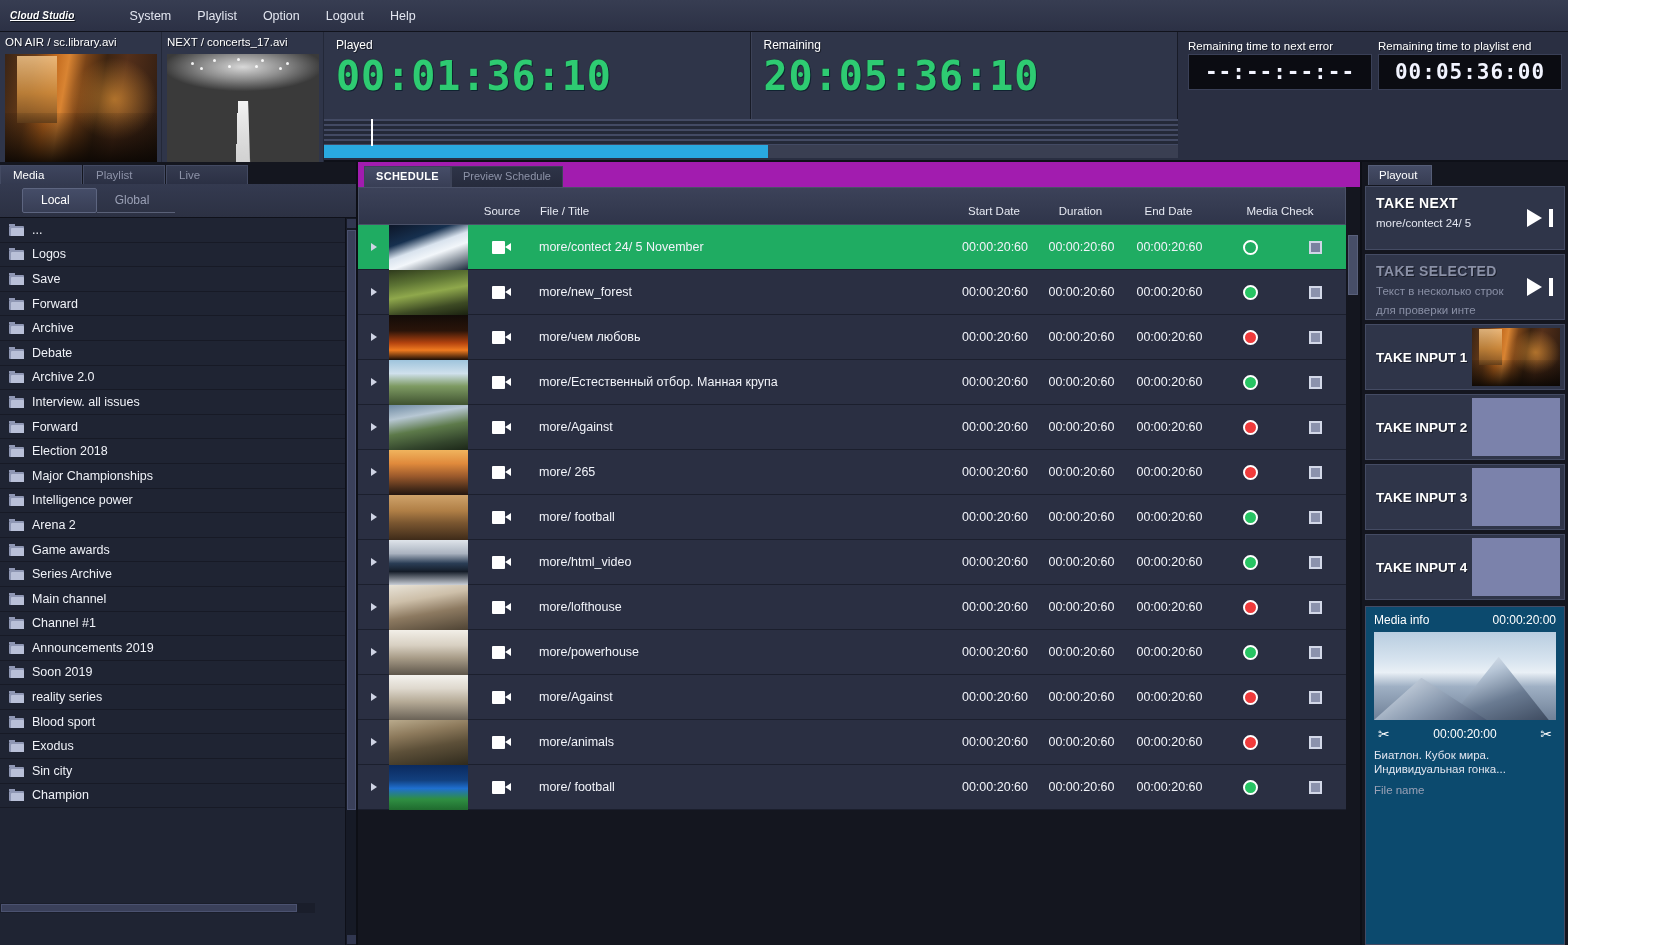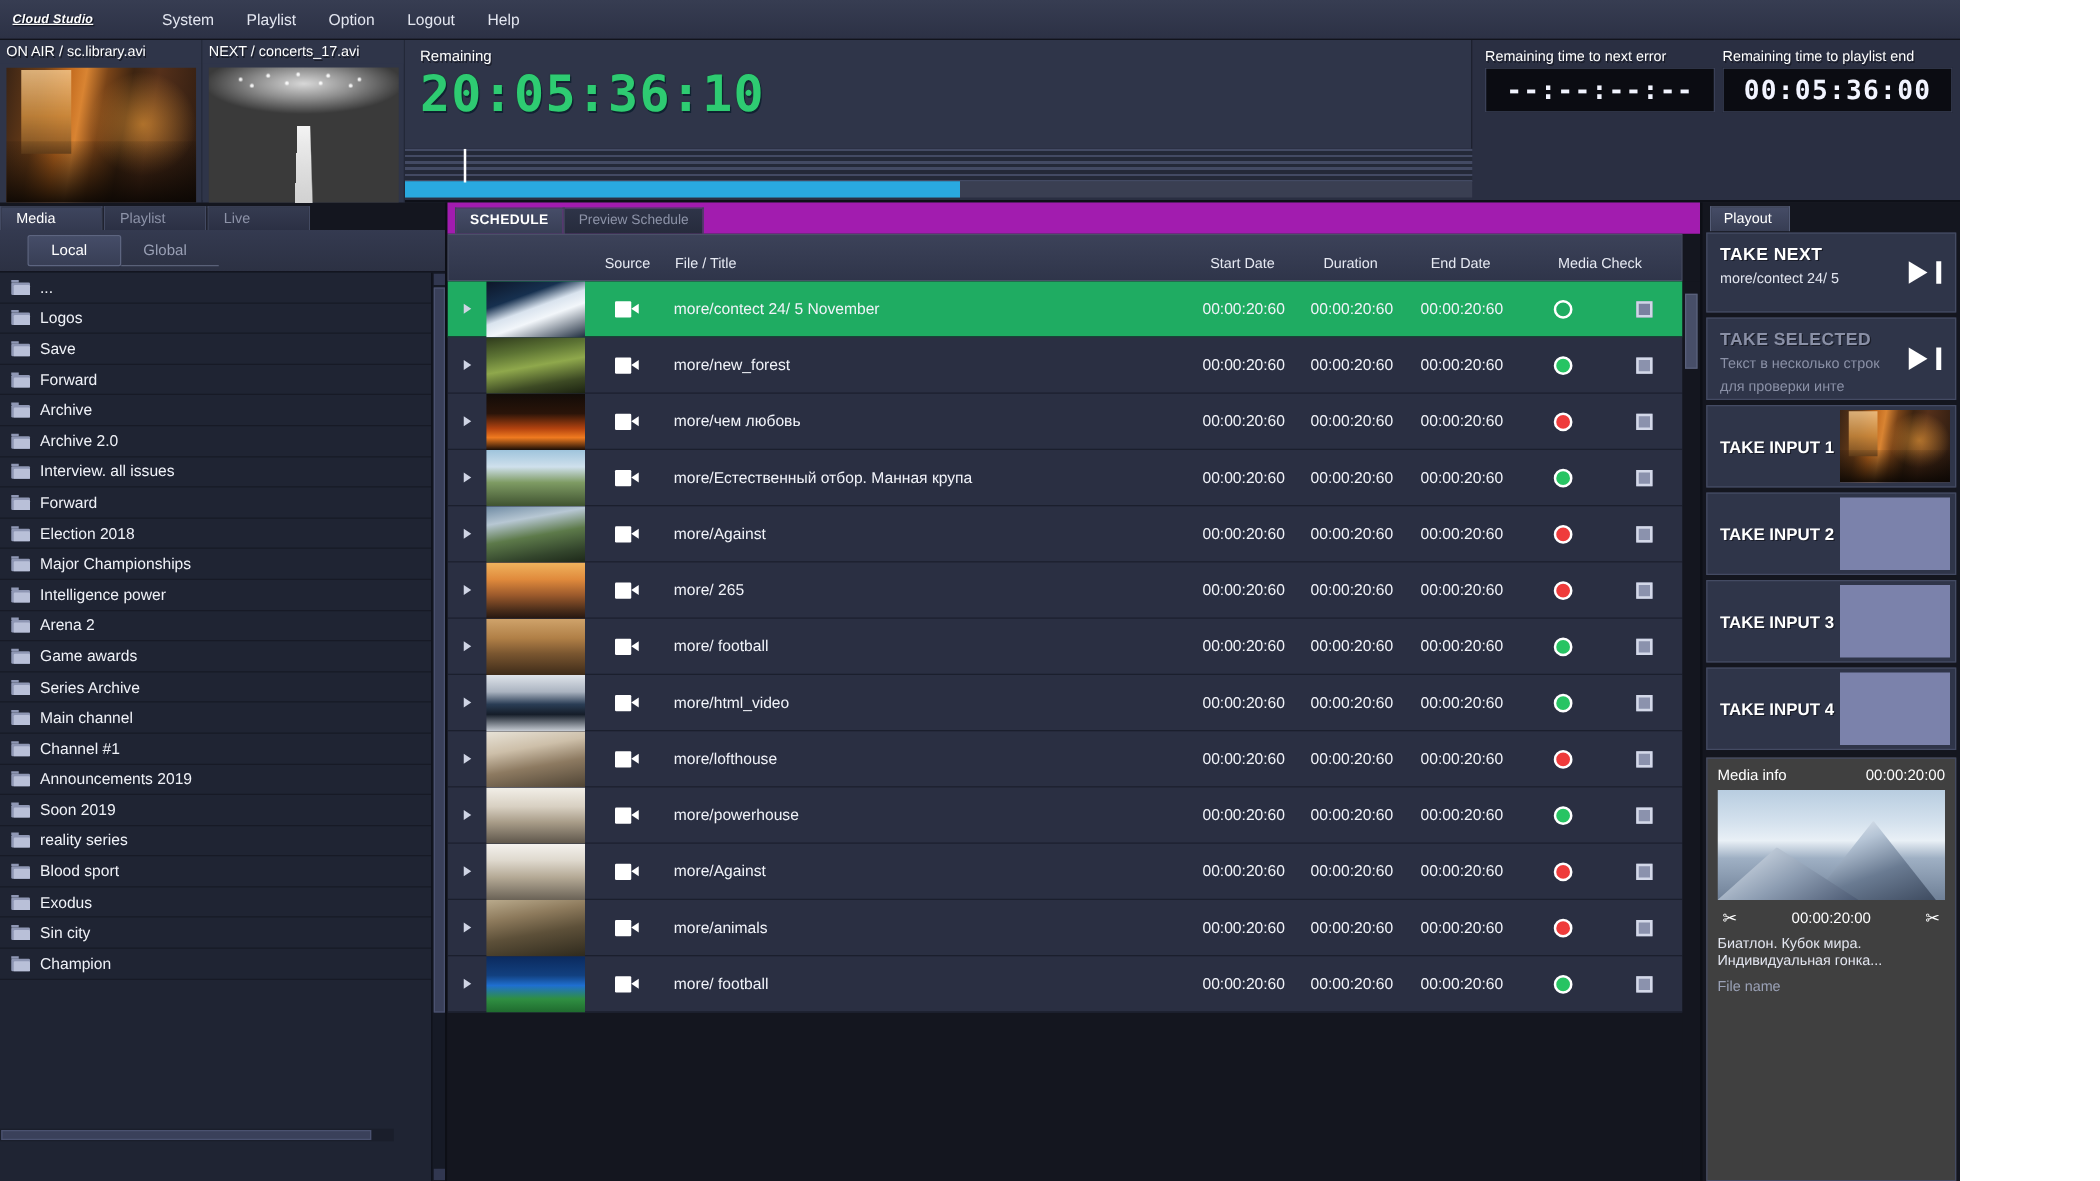--- a/index.html
+++ b/index.html
@@ -224,21 +224,21 @@
   .skipico u{ position:absolute; left:0; top:0; width:0;height:0; border-left:15px solid #fff;
     border-top:9px solid transparent; border-bottom:9px solid transparent;}
   .skipico v{ position:absolute; right:0; top:0; width:4px;height:18px; background:#fff;}
   .skipico.dim u{ border-left-color:#fff; }
   .pinput{
     height:66px; margin:0 3px 4px 3px; background:#2f3549; border:1px solid #444b63;
     display:flex; align-items:center;
   }
   .pi-label{ flex:1; font-size:13.5px; font-weight:bold; color:#fff; padding-left:10px; text-shadow:1px 1px 0 #1a1d29;}
   .pi-thumb{ width:88px; height:58px; margin-right:4px; background:#7b82ab; overflow:hidden;}
-  .mediainfo{ margin:2px 3px 0 3px; background:#404040; border:1px solid #444b63; flex:1; padding:6px 8px;}
+  .mediainfo{ margin:2px 3px 0 3px; background:#0c4a6e; border:1px solid #444b63; flex:1; padding:6px 8px;}
   .mi-head{ display:flex; justify-content:space-between; font-size:12px; color:#fff; margin-bottom:5px;}
   .mi-thumb{ width:100%; height:88px; overflow:hidden; margin-bottom:4px;}
   .mi-mountain{
     width:100%;height:100%;
     background:
       linear-gradient(180deg,#b8cde0 0%,#d5e2ee 30%,#e9f0f6 46%,#9fb0c4 62%,#6f8097 100%);
     position:relative;
   }
   .mi-mountain::before{
     content:""; position:absolute; right:4%; bottom:0; width:55%; height:72%;
@@ -296,20 +296,24 @@
               <span style="left:58%;top:25%"></span>
             <span style="left:74%;top:30%"></span>
           </div>
         </div>
       </div>
     </div>
 
     <div class="tcwrap">
       <div class="tcrow">
         <div class="tcbox">
+          <div class="tclabel">Played</div>
+          <div class="tcval">00:01:36:10</div>
+        </div>
+        <div class="tcbox">
           <div class="tclabel">Remaining</div>
           <div class="tcval">20:05:36:10</div>
         </div>
       </div>
       <div class="timeline">
         <div class="stripes2"></div>
         <div class="playhead"></div>
         <div class="progbar">
           <div class="progfill" id="progfill" style="width: 52%;"></div>
         </div>
@@ -364,20 +368,26 @@
               <span class="ficon">
                 <i></i>
               </span>
               <span>Forward</span>
             </div>
             <div class="folder">
               <span class="ficon">
                 <i></i>
               </span>
               <span>Archive</span>
+            </div>
+            <div class="folder">
+              <span class="ficon">
+                <i></i>
+              </span>
+              <span>Debate</span>
             </div>
             <div class="folder">
               <span class="ficon">
                 <i></i>
               </span>
               <span>Archive 2.0</span>
             </div>
             <div class="folder">
               <span class="ficon">
                 <i></i>

